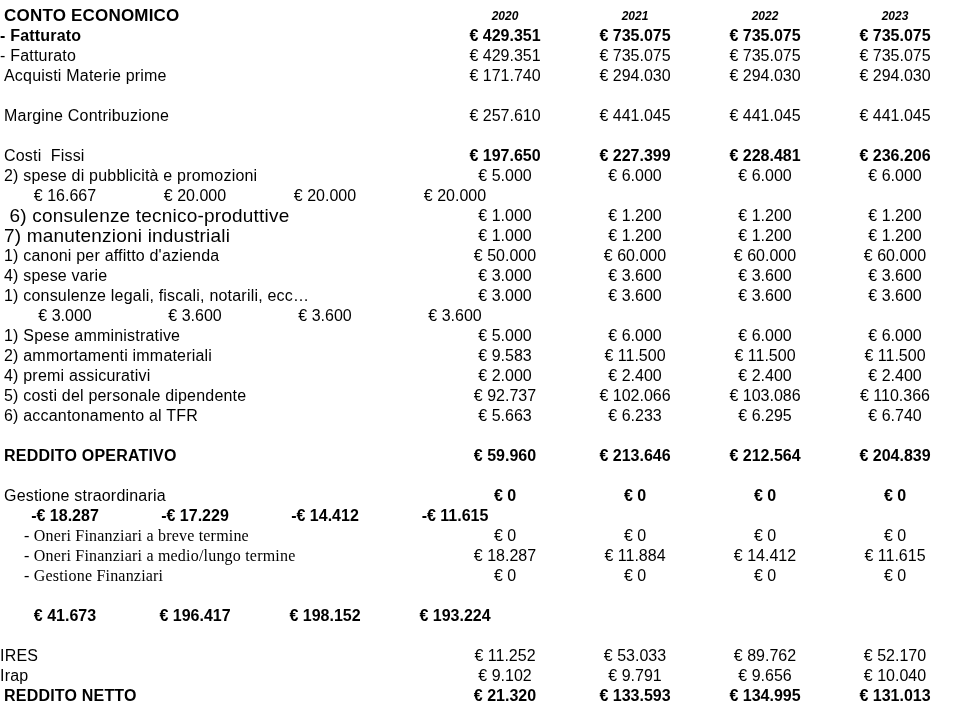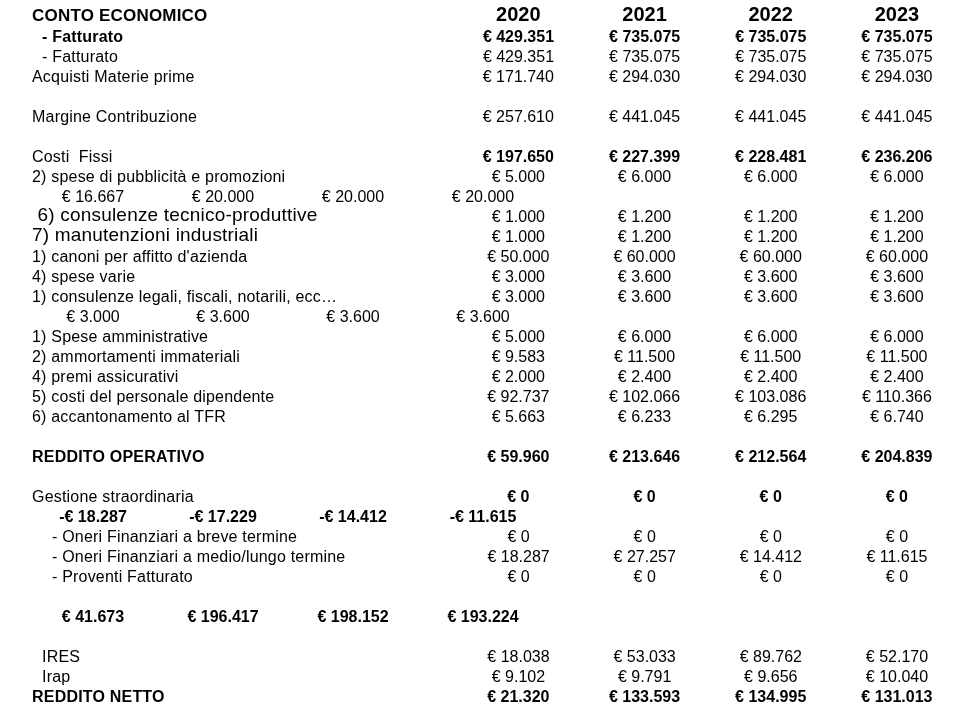--- a/index.html
+++ b/index.html
@@ -14,42 +14,41 @@
     width: 960px;
     height: 720px;
     padding-top: 6px;
     box-sizing: border-box;
     overflow: hidden;
     background: #ffffff;
   }
   .row {
     display: flex;
     height: 20px;
-    align-items: flex-end;
-    margin-left: 28px;
+    align-items: center;
   }
   .label {
     width: 440px;
     box-sizing: border-box;
     white-space: pre;
     overflow: hidden;
     letter-spacing: 0.2px;
   }
   .val {
     width: 130px;
     text-align: center;
     white-space: pre;
   }
   .bold { font-weight: 700; }
   .ind0 { padding-left: 4px; }
-  .ind1 { padding-left: 14px; }
-  .ind2 { padding-left: 24px; }
+  .ind1 { }
+  .ind2 { padding-left: 24px; font-family: Liberation Serif, serif; }
   .title { font-size: 17px; letter-spacing: 0.2px; }
   .condensed .label { font-size: 19px; }
-  .header-row .val { font-size: 20px; }
+  .header-row .val { font-size: 12px; font-style: italic; }
 </style>
 </head>
 <body>
 
 <div class="sheet">
   <div class="row header-row">
     <div class="label ind0 bold title">CONTO ECONOMICO</div>
     <div class="val bold">2020</div>
     <div class="val bold">2021</div>
     <div class="val bold">2022</div>
@@ -207,42 +206,42 @@
       <div class="row">
         <div class="label ind2">- Oneri Finanziari a breve termine</div>
         <div class="val">€ 0</div>
         <div class="val">€ 0</div>
         <div class="val">€ 0</div>
         <div class="val">€ 0</div>
       </div>
       <div class="row">
         <div class="label ind2">- Oneri Finanziari a medio/lungo termine</div>
         <div class="val">€ 18.287</div>
-        <div class="val">€ 27.257</div>
+        <div class="val">€ 11.884</div>
         <div class="val">€ 14.412</div>
         <div class="val">€ 11.615</div>
       </div>
       <div class="row">
-        <div class="label ind2">- Proventi Fatturato</div>
+        <div class="label ind2">- Gestione Finanziari</div>
         <div class="val">€ 0</div>
         <div class="val">€ 0</div>
         <div class="val">€ 0</div>
         <div class="val">€ 0</div>
       </div>
       <div class="row"></div>
       <div class="row">
         <div class="val bold">€ 41.673</div>
         <div class="val bold">€ 196.417</div>
         <div class="val bold">€ 198.152</div>
         <div class="val bold">€ 193.224</div>
       </div>
       <div class="row"></div>
       <div class="row">
         <div class="label ind1">IRES</div>
-        <div class="val">€ 18.038</div>
+        <div class="val">€ 11.252</div>
         <div class="val">€ 53.033</div>
         <div class="val">€ 89.762</div>
         <div class="val">€ 52.170</div>
       </div>
       <div class="row">
         <div class="label ind1">Irap</div>
         <div class="val">€ 9.102</div>
         <div class="val">€ 9.791</div>
         <div class="val">€ 9.656</div>
         <div class="val">€ 10.040</div>

